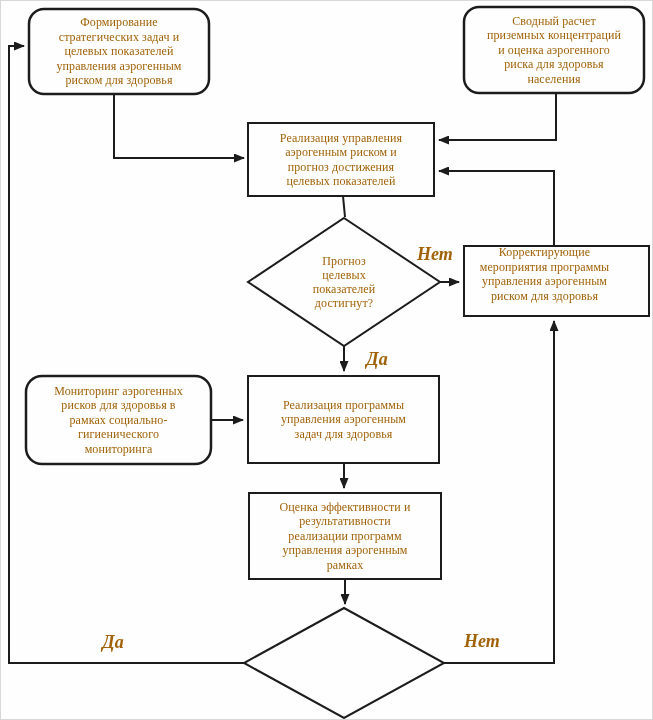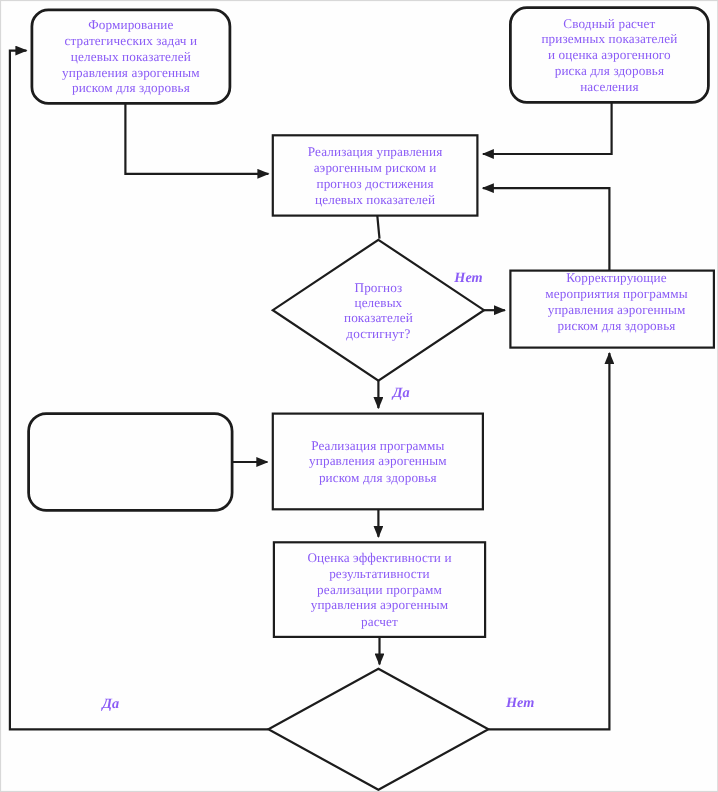--- a/index.html
+++ b/index.html
@@ -8,21 +8,21 @@
     background: #ffffff;
   }
   .canvas {
     position: relative;
     width: 653px;
     height: 720px;
     background: #fefefe;
     border: 1px solid #d8d8d8;
     box-sizing: border-box;
     font-family: "Liberation Serif", "DejaVu Serif", serif;
-    color: #8b5cf6;
+    color: #a16207;
     overflow: hidden;
   }
   .layer {
     position: absolute;
     left: 0;
     top: 0;
   }
   .node {
     position: absolute;
     display: flex;
@@ -35,23 +35,24 @@
     box-sizing: border-box;
     letter-spacing: 0.1px;
   }
   .node span { display: block; }
   .diamond-text {
     font-size: 12px;
     line-height: 14px;
   }
   .edge-label {
     position: absolute;
-    font-size: 13px;
+    font-size: 18px;
     font-weight: bold;
     font-style: italic;
+    text-align: center;
     white-space: nowrap;
   }
 </style>
 </head>
 <body>
 
 <div class="canvas">
 
   <svg class="layer" width="653" height="720" viewBox="0 0 653 720">
     <defs>
@@ -86,60 +87,67 @@
   <div class="node" style="left:32px; top:10px; width:172px; height:81px;">
     <span>Формирование
 стратегических задач и
 целевых показателей
 управления аэрогенным
 риском для здоровья</span>
   </div>
 
   <div class="node" style="left:467px; top:8px; width:172px; height:82px;">
     <span>Сводный расчет
-приземных показателей
+приземных концентраций
 и оценка аэрогенного
 риска для здоровья
 населения</span>
   </div>
 
   <div class="node" style="left:250px; top:124px; width:180px; height:69px;">
     <span>Реализация управления
 аэрогенным риском и
 прогноз достижения
 целевых показателей</span>
   </div>
 
   <div class="node diamond-text" style="left:283px; top:251px; width:120px; height:60px;align-items:center;">
     <span>Прогноз
 целевых
 показателей
 достигнут?</span>
   </div>
 
-  <div class="node" style="left:470px; top:247px; width:179px; height:52px;">
+  <div class="node" style="left:454px; top:247px; width:179px; height:52px;">
     <span>Корректирующие
 мероприятия программы
 управления аэрогенным
 риском для здоровья</span>
   </div>
 
+  <div class="node" style="left:29px; top:377px; width:177px; height:84px;">
+    <span>Мониторинг аэрогенных
+рисков для здоровья в
+рамках социально-
+гигиенического
+мониторинга</span>
+  </div>
 
   <div class="node" style="left:250px; top:377px; width:185px; height:83px;">
     <span>Реализация программы
 управления аэрогенным
-риском для здоровья</span>
+задач для здоровья</span>
   </div>
 
   <div class="node" style="left:251px; top:494px; width:186px; height:82px;">
     <span>Оценка эффективности и
 результативности
 реализации программ
 управления аэрогенным
-расчет</span>
+рамках</span>
   </div>
 
 
   <div class="edge-label" style="left:412px; top:243px; width:44px;">Нет</div>
 
   <div class="edge-label" style="left:356px; top:348px; width:40px;">Да</div>
 
   <div class="edge-label" style="left:92px; top:631px; width:40px;">Да</div>
 
   <div class="edge-label" style="left:459px; top:630px; width:44px;">Нет</div>

